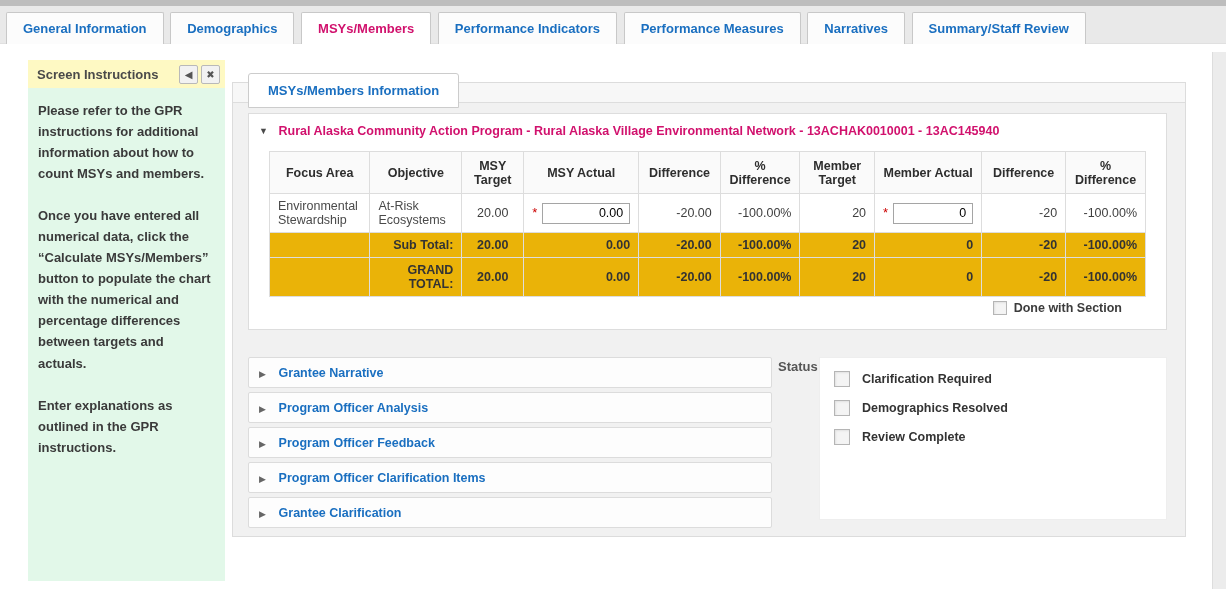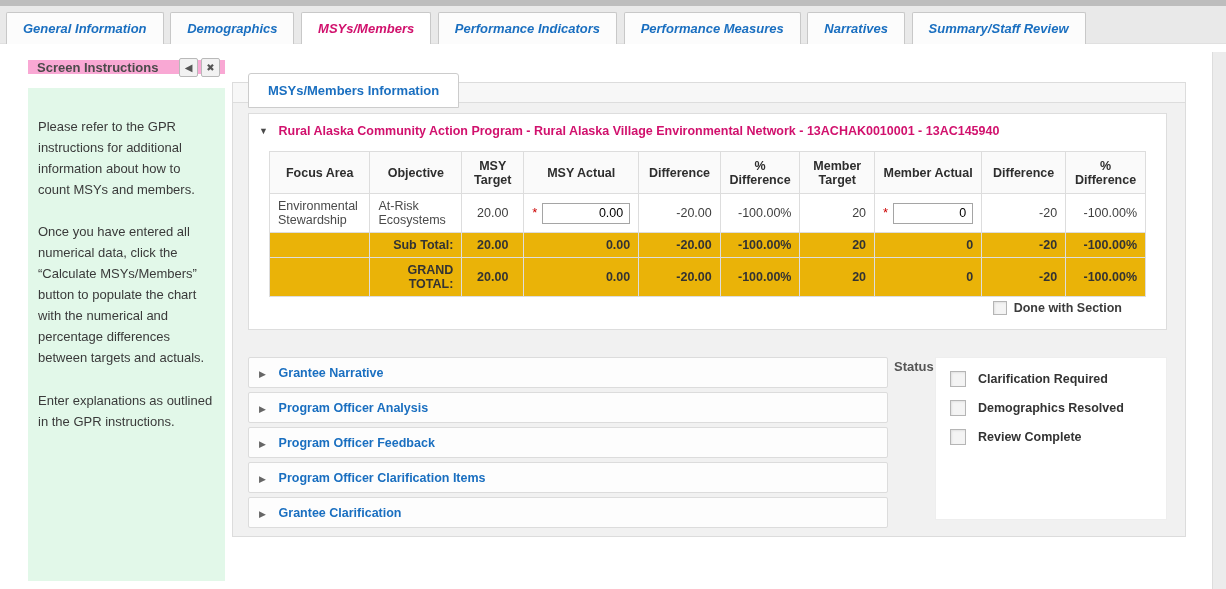--- a/index.html
+++ b/index.html
@@ -1,40 +1,40 @@
 <!DOCTYPE html>
 <html><head>
 <meta charset="utf-8">
 <style>
   html,body{margin:0;padding:0;width:1226px;height:589px;overflow:hidden;background:#fff;
     font-family:"Liberation Sans","DejaVu Sans",sans-serif;font-size:13px;color:#3c3c3c;}
   *{box-sizing:border-box;}
 
   
   .topstrip{height:6px;background:#bdbdbd;}
-  .tabbar{background:#e9e9e9;height:38px;padding-left:6px;white-space:nowrap;border-bottom:1px solid #e0e0e0;font-style:italic;}
+  .tabbar{background:#e9e9e9;height:38px;padding-left:6px;white-space:nowrap;border-bottom:1px solid #e0e0e0;}
   .tab{display:inline-block;height:32px;margin:6px 3px 0 0;padding:8px 16px 0;background:#fcfcfc;
     border:1px solid #c8c8c8;border-bottom:none;border-radius:2px 2px 0 0;
     font-weight:bold;font-size:13px;color:#1a6fc0;cursor:pointer;}
   .tab.active{color:#d1116d;background:#fff;}
 
   
   #content{position:relative;margin:16px 16px 0 28px;height:521px;}
 
   
   .scroll-track{position:fixed;top:52px;right:0;width:14px;bottom:0;background:#ececec;border-left:1px solid #ddd;}
 
   
   .sidebar{position:absolute;left:0;top:0;width:197px;bottom:0;}
-  .sidebar-header{height:14px;background:#f9a8d4;display:flex;align-items:center;padding:0 5px 0 9px;}
+  .sidebar-header{height:28px;background:#fef9c3;display:flex;align-items:center;padding:0 5px 0 9px;}
   .sidebar-title{flex:1;font-weight:bold;font-size:13px;color:#4a4a4a;}
   .sb-btn{width:19px;height:19px;margin-left:3px;background:#f2f2f2;border:1px solid #b9b9b9;
     font-size:10px;line-height:17px;text-align:center;color:#555;cursor:pointer;border-radius:2px;}
   .sidebar-body{position:absolute;top:28px;left:0;right:0;bottom:0;background:#e2f8e9;
-    padding:28px 10px;line-height:1.62;color:#3a3a3a;font-size:13px;}
+    padding:12px 10px;line-height:1.62;color:#3a3a3a;font-size:13px;font-weight:bold;}
   .sidebar-body p{margin:0 0 21px 0;}
 
   
   .main-panel{position:absolute;left:204px;right:24px;top:22px;height:455px;
     background:#f1f1f1;border:1px solid #dcdcdc;}
   .panel-tab-row{border-bottom:1px solid #ddd;height:20px;background:#f7f7f7;padding-left:15px;}
   .panel-tab{display:inline-block;position:relative;margin-top:-12px;background:#fff;
     border:1px solid #ccc;border-radius:3px 3px 0 0;padding:9px 19px 9px;z-index:2;
     font-weight:bold;font-size:13px;color:#1a6fc0;cursor:pointer;}
   .panel-content{padding:10px 18px 0 15px;}
@@ -61,21 +61,21 @@
   .c-w1{width:101px}.c-w2{width:93px}.c-w3{width:63px}.c-w4{width:105px}.c-w5{width:82px}
   .c-w6{width:80px}.c-w7{width:76px}.c-w8{width:105px}.c-w9{width:85px}.c-w10{width:80px}
 
   .done-row{display:flex;justify-content:flex-end;align-items:center;padding:4px 24px 2px 0;}
   .checkbox{display:inline-block;width:14px;height:14px;background:#f4f4f4;border:1px solid #b5b5b5;
     box-shadow:inset 1px 1px 2px rgba(0,0,0,.08);cursor:pointer;}
   .done-label{font-weight:bold;color:#3c3c3c;margin-left:7px;font-size:12.5px;}
 
   
   .lower-region{display:flex;align-items:flex-start;margin-top:27px;}
-  .accordion-col{width:640px;}
+  .accordion-col{width:524px;}
   .acc-item{background:#fdfdfd;border:1px solid #dcdcdc;border-radius:2px;margin-bottom:4px;
     padding:7px 10px;cursor:pointer;}
   .acc-tri{font-size:9px;color:#666;}
   .acc-label{font-weight:bold;font-size:12.5px;color:#1a6fc0;margin-left:9px;}
   .status-label{font-weight:bold;color:#555;font-size:13px;margin:2px 0 0 6px;width:41px;}
   .status-box{flex:1;background:#fff;border:1px solid #eee;height:163px;padding:13px 14px;}
   .status-row{display:flex;align-items:center;margin-bottom:13px;}
   .status-row .checkbox{width:16px;height:16px;}
   .status-opt{font-weight:bold;color:#333;font-size:12.5px;margin-left:12px;}
 </style>

